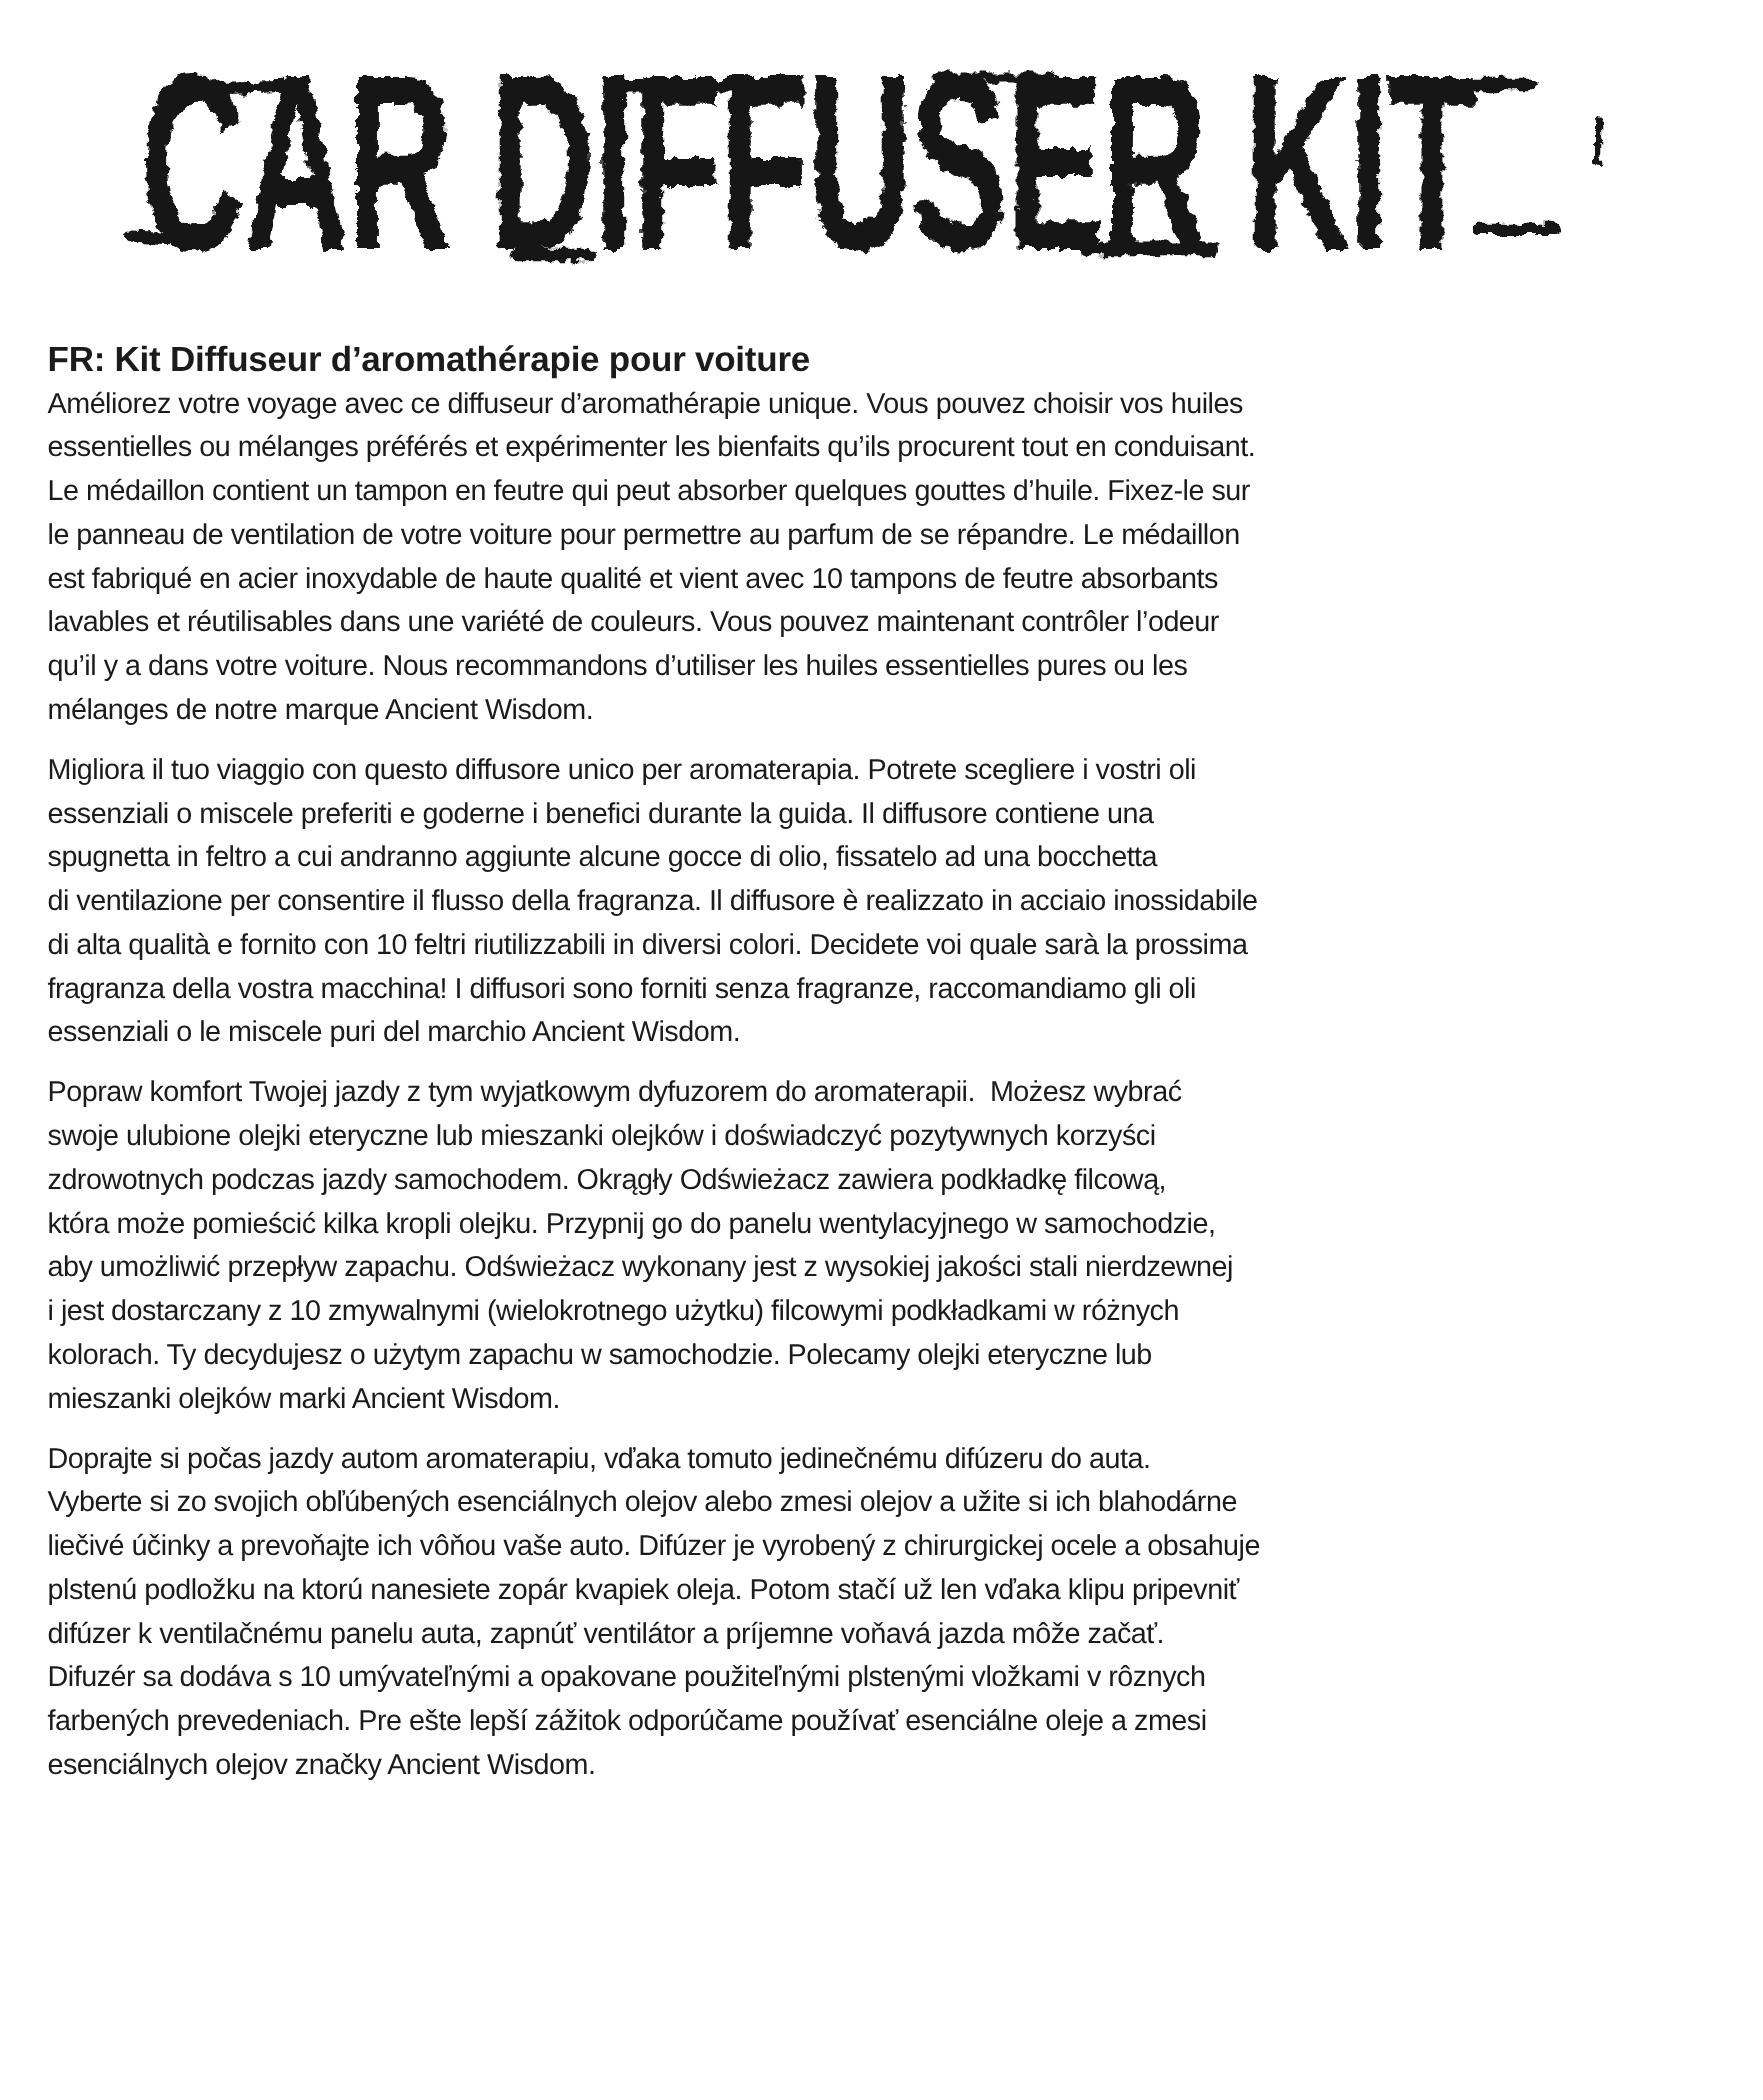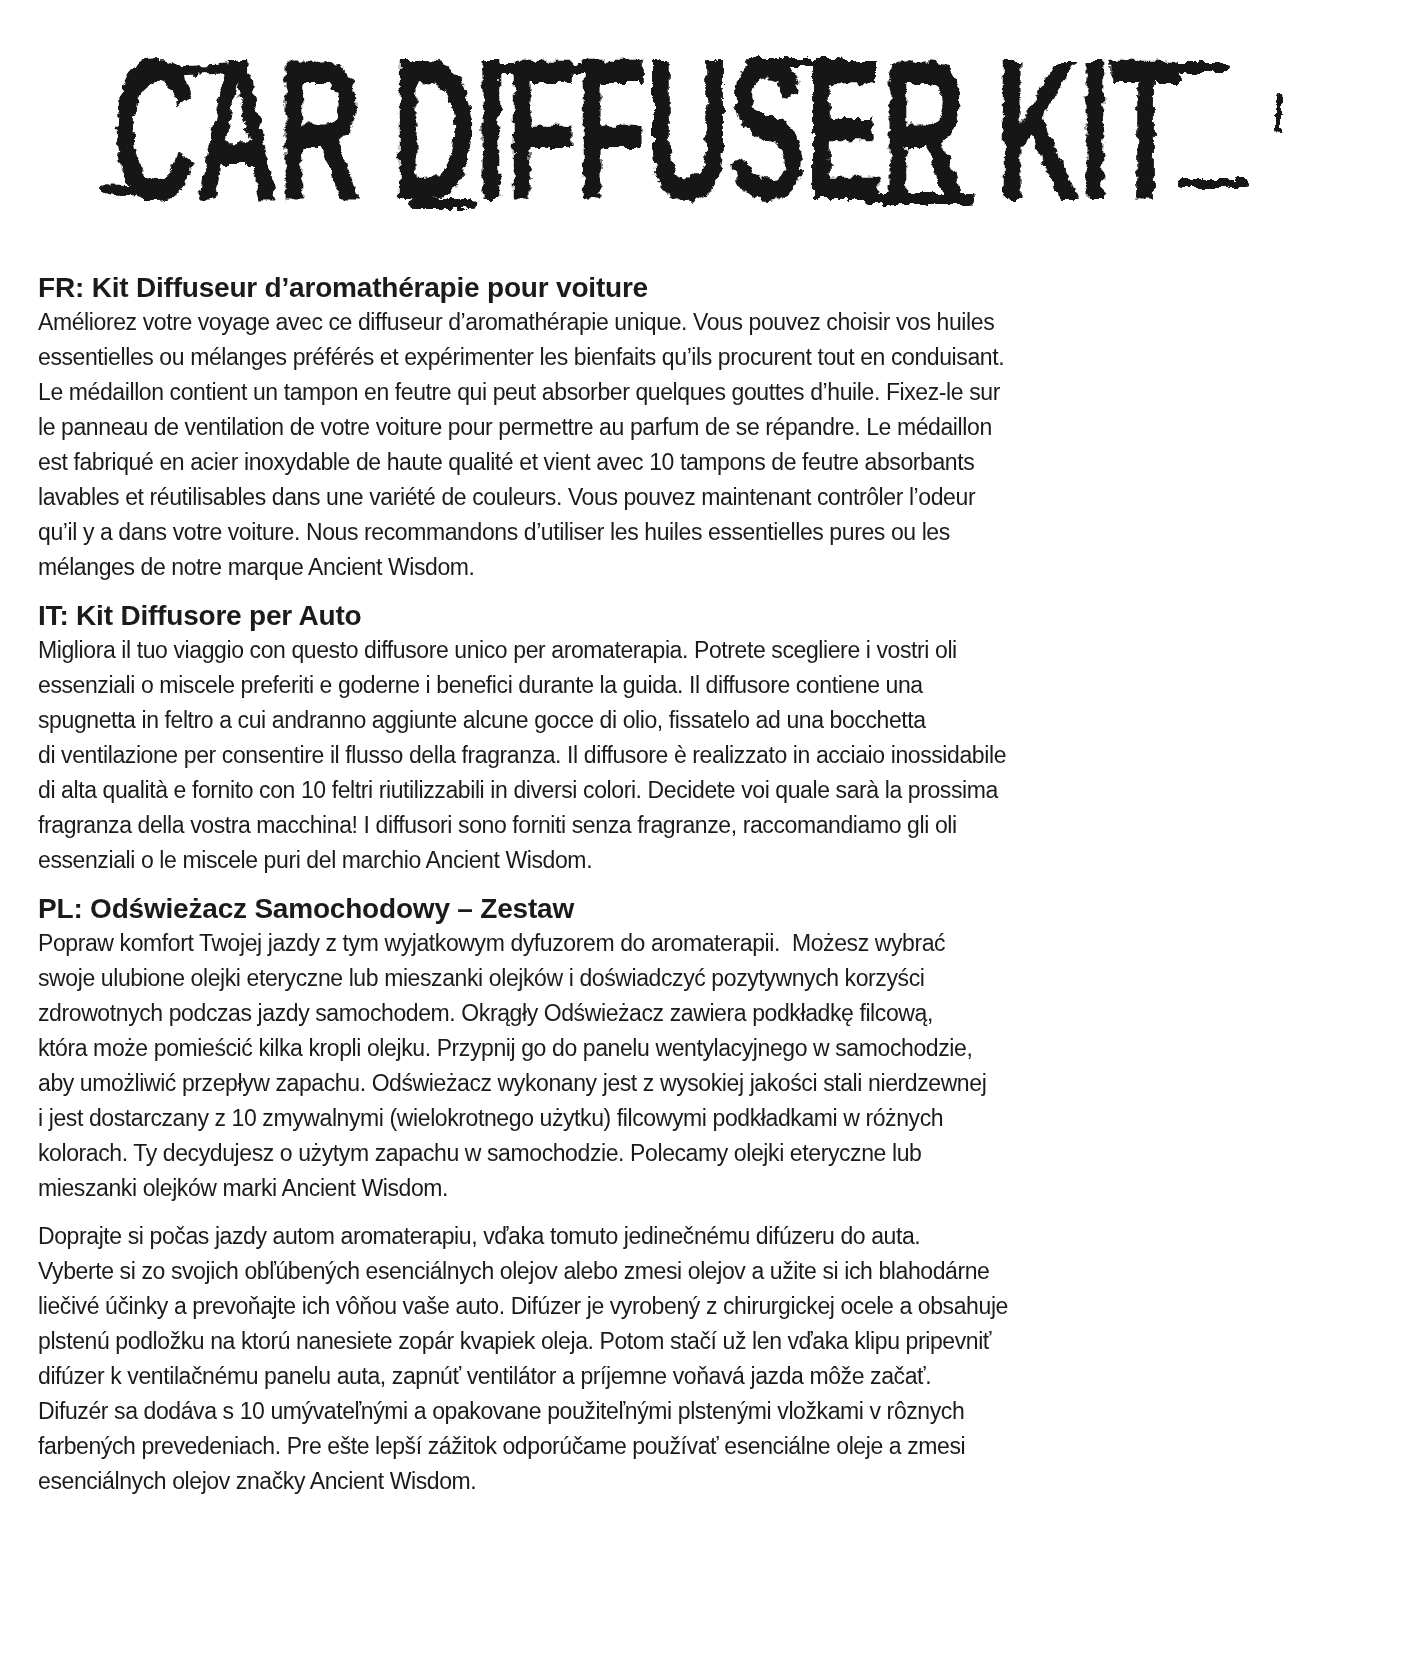--- a/index.html
+++ b/index.html
@@ -77,32 +77,30 @@
 essentielles ou mélanges préférés et expérimenter les bienfaits qu’ils procurent tout en conduisant.
 Le médaillon contient un tampon en feutre qui peut absorber quelques gouttes d’huile. Fixez-le sur
 le panneau de ventilation de votre voiture pour permettre au parfum de se répandre. Le médaillon
 est fabriqué en acier inoxydable de haute qualité et vient avec 10 tampons de feutre absorbants
 lavables et réutilisables dans une variété de couleurs. Vous pouvez maintenant contrôler l’odeur
 qu’il y a dans votre voiture. Nous recommandons d’utiliser les huiles essentielles pures ou les
 mélanges de notre marque Ancient Wisdom.</div>
     </section>
 
     <section class="section">
-      <h2 class="sec-heading">IT: Kit Diffusore per Auto</h2>
       <div class="sec-body">Migliora il tuo viaggio con questo diffusore unico per aromaterapia. Potrete scegliere i vostri oli
 essenziali o miscele preferiti e goderne i benefici durante la guida. Il diffusore contiene una
 spugnetta in feltro a cui andranno aggiunte alcune gocce di olio, fissatelo ad una bocchetta
 di ventilazione per consentire il flusso della fragranza. Il diffusore è realizzato in acciaio inossidabile
 di alta qualità e fornito con 10 feltri riutilizzabili in diversi colori. Decidete voi quale sarà la prossima
 fragranza della vostra macchina! I diffusori sono forniti senza fragranze, raccomandiamo gli oli
 essenziali o le miscele puri del marchio Ancient Wisdom.</div>
     </section>
 
     <section class="section">
-      <h2 class="sec-heading">PL: Odświeżacz Samochodowy – Zestaw</h2>
       <div class="sec-body">Popraw komfort Twojej jazdy z tym wyjatkowym dyfuzorem do aromaterapii.  Możesz wybrać
 swoje ulubione olejki eteryczne lub mieszanki olejków i doświadczyć pozytywnych korzyści
 zdrowotnych podczas jazdy samochodem. Okrągły Odświeżacz zawiera podkładkę filcową,
 która może pomieścić kilka kropli olejku. Przypnij go do panelu wentylacyjnego w samochodzie,
 aby umożliwić przepływ zapachu. Odświeżacz wykonany jest z wysokiej jakości stali nierdzewnej
 i jest dostarczany z 10 zmywalnymi (wielokrotnego użytku) filcowymi podkładkami w różnych
 kolorach. Ty decydujesz o użytym zapachu w samochodzie. Polecamy olejki eteryczne lub
 mieszanki olejków marki Ancient Wisdom.</div>
     </section>
 

